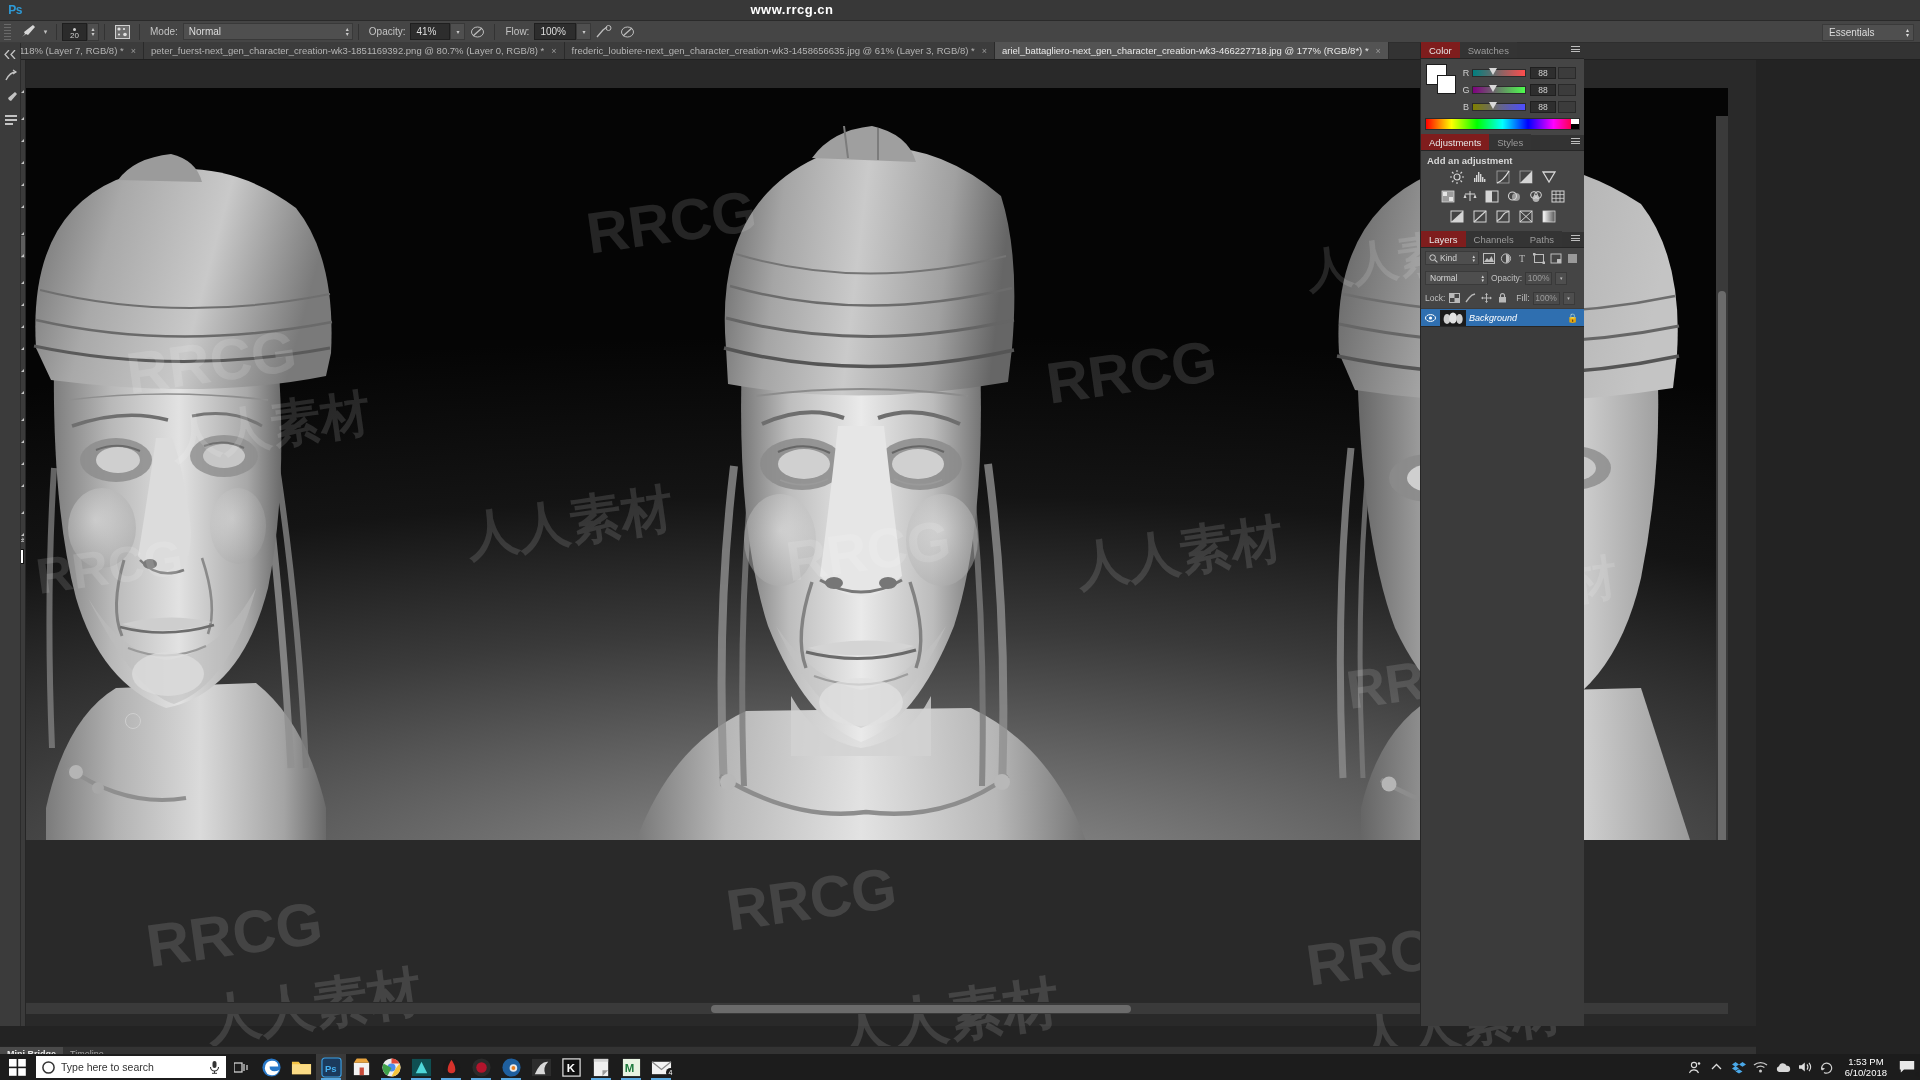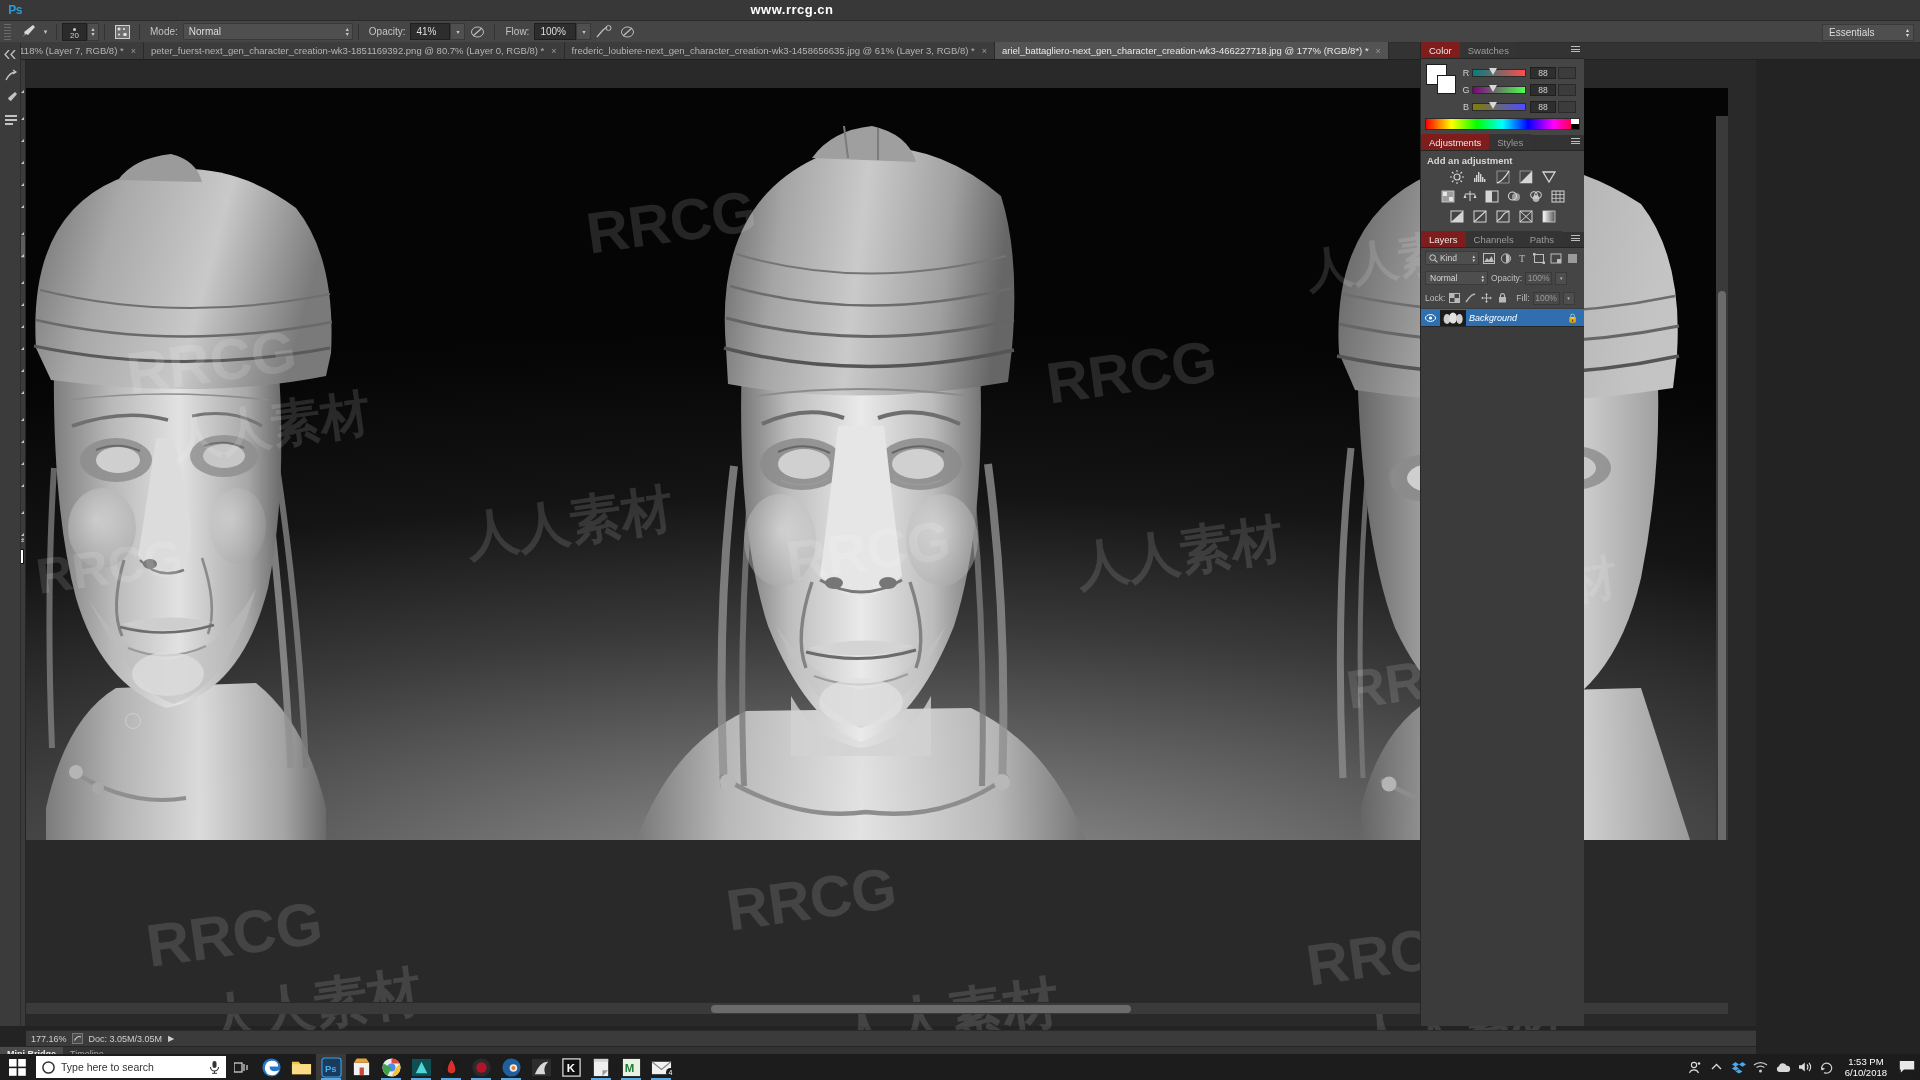--- a/index.html
+++ b/index.html
@@ -1071,31 +1071,20 @@
                 <ellipse cx="18.5" cy="8" rx="3.2" ry="5" fill="#cfcfcf"></ellipse>
               </svg>
             </span>
             <span class="layer-name">Background</span>
             <span class="lock-icon-r">🔒</span>
           </div>
         </div>
     </div>
   </div>
 
-  <div class="statusbar">
-    <div class="zoom-val">177.16%</div>
-    <div style="display:flex;align-items:center;">
-      <svg width="11" height="11" viewBox="0 0 11 11">
-          <rect x="0.5" y="0.5" width="10" height="10" fill="#4a4a4a" stroke="#777"></rect>
-          <path d="M2.5 7.5 Q5.5 2 9 4" stroke="#d5d5d5" stroke-width="1.1" fill="none"></path>
-        </svg>
-    </div>
-    <div class="doc-info">Doc: 3.05M/3.05M</div>
-    <div style="color:#cfcfcf;font-size:8px;">▶</div>
-  </div>
 
   <div class="bottom-tabs">
     <div id="bottom-tab-list" style="display:flex;align-items:center;">
         <div class="btab active">Mini Bridge</div>
         <div class="btab">Timeline</div>
       </div>
   </div>
 
   <div class="taskbar">
     <div class="start-btn">

